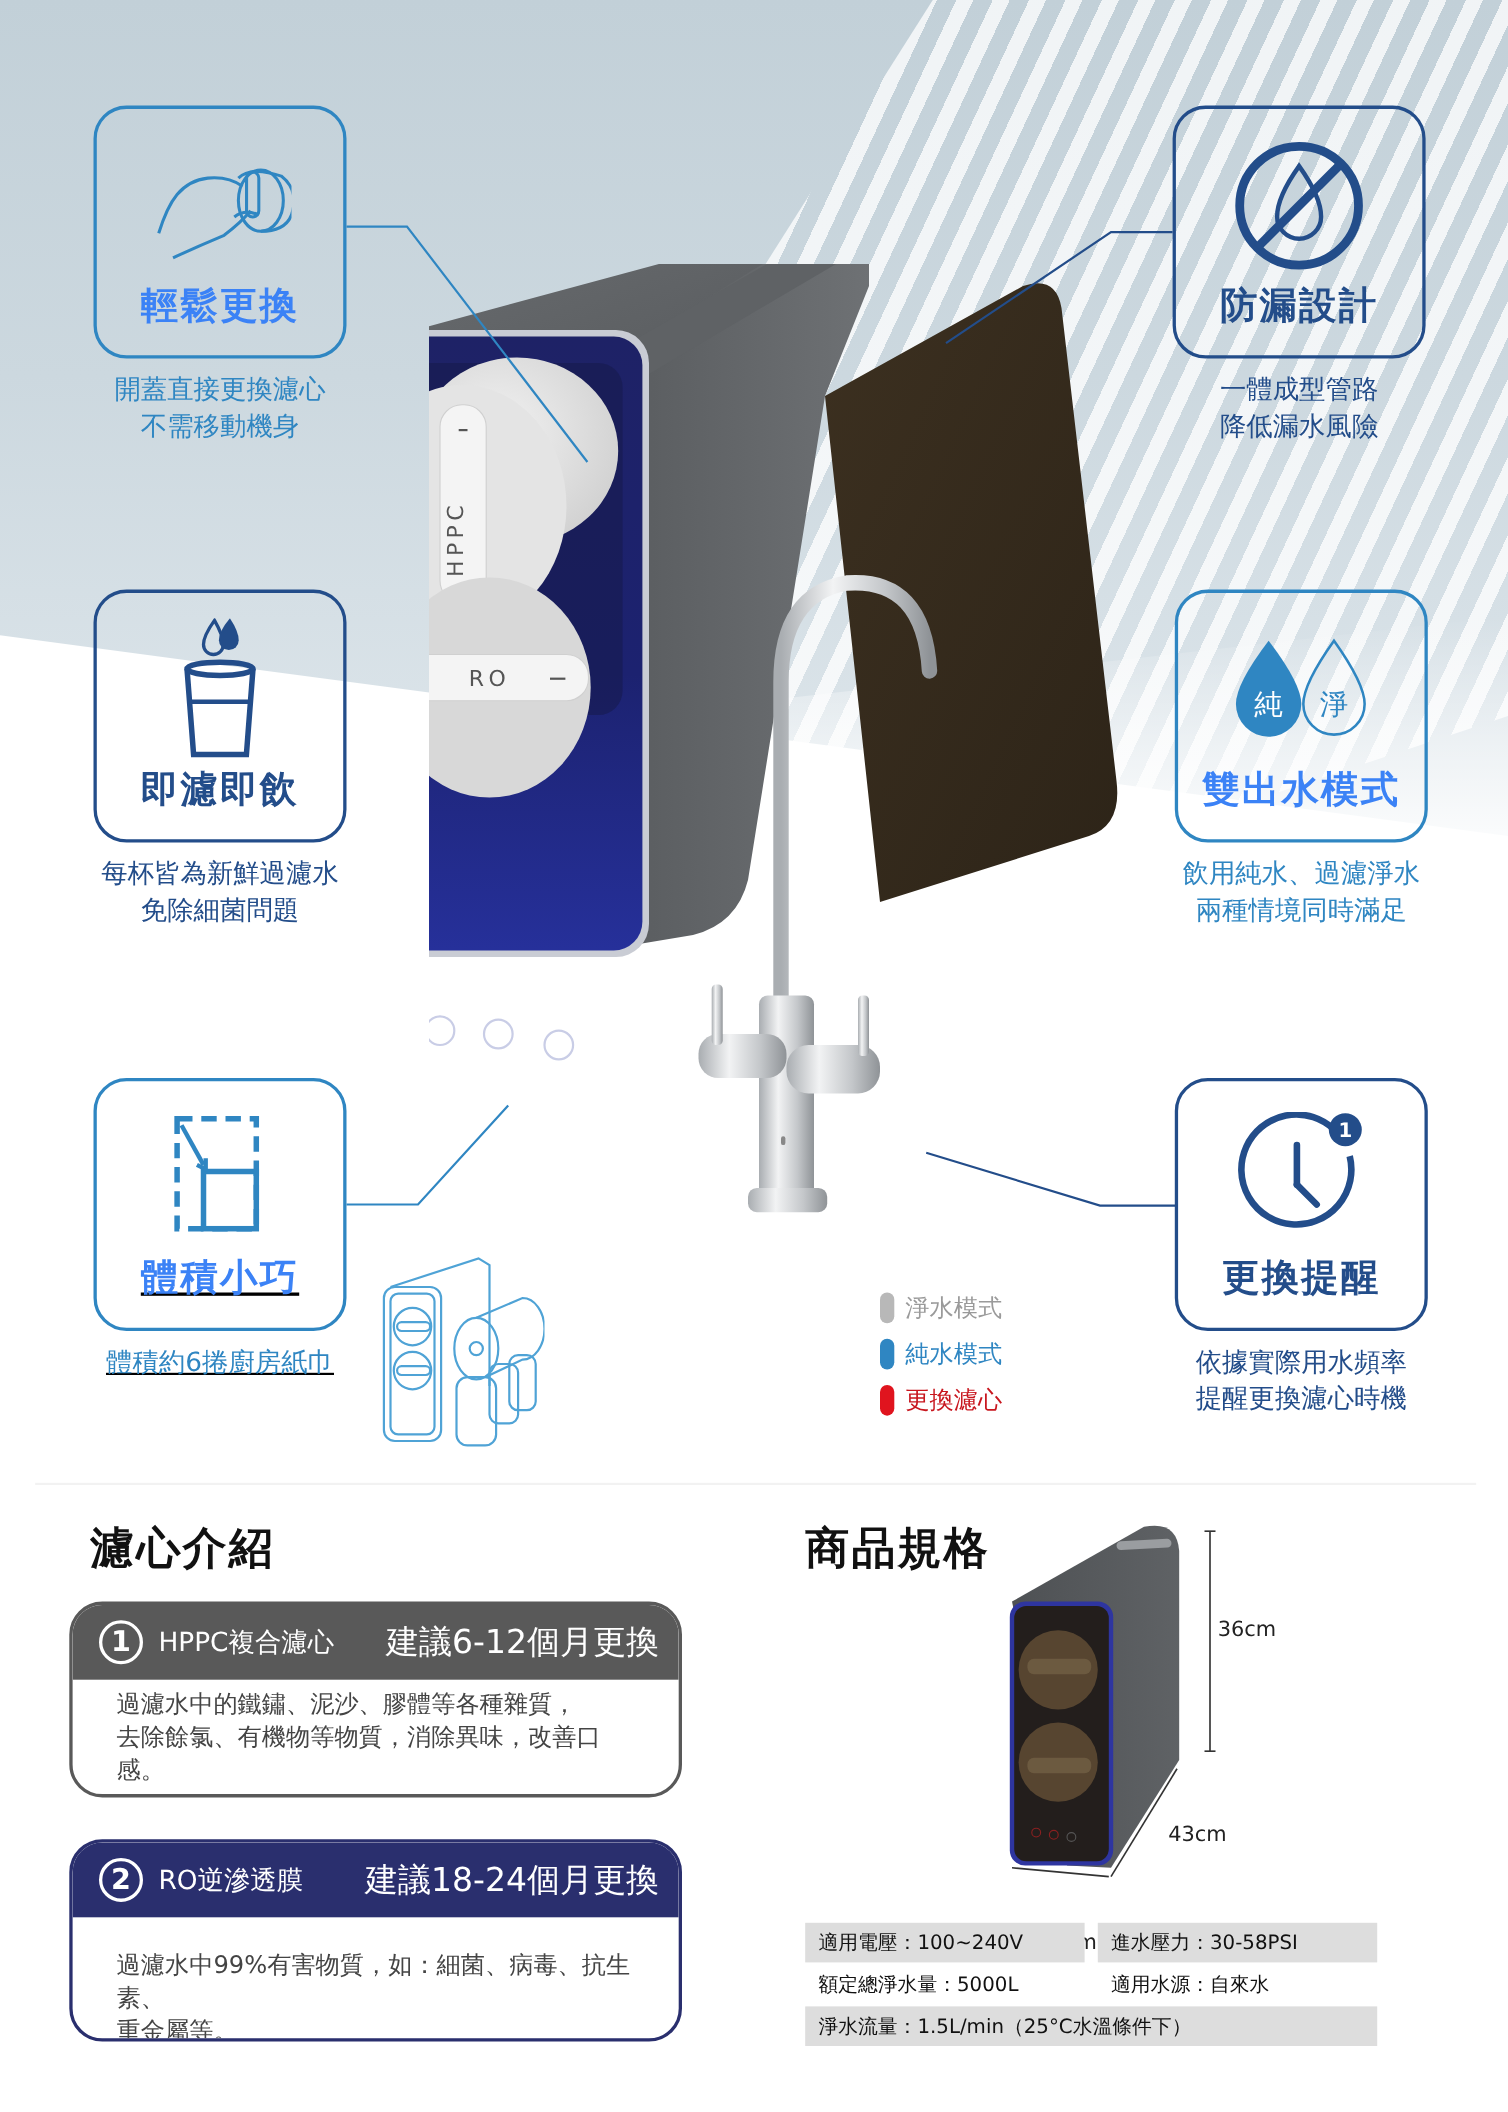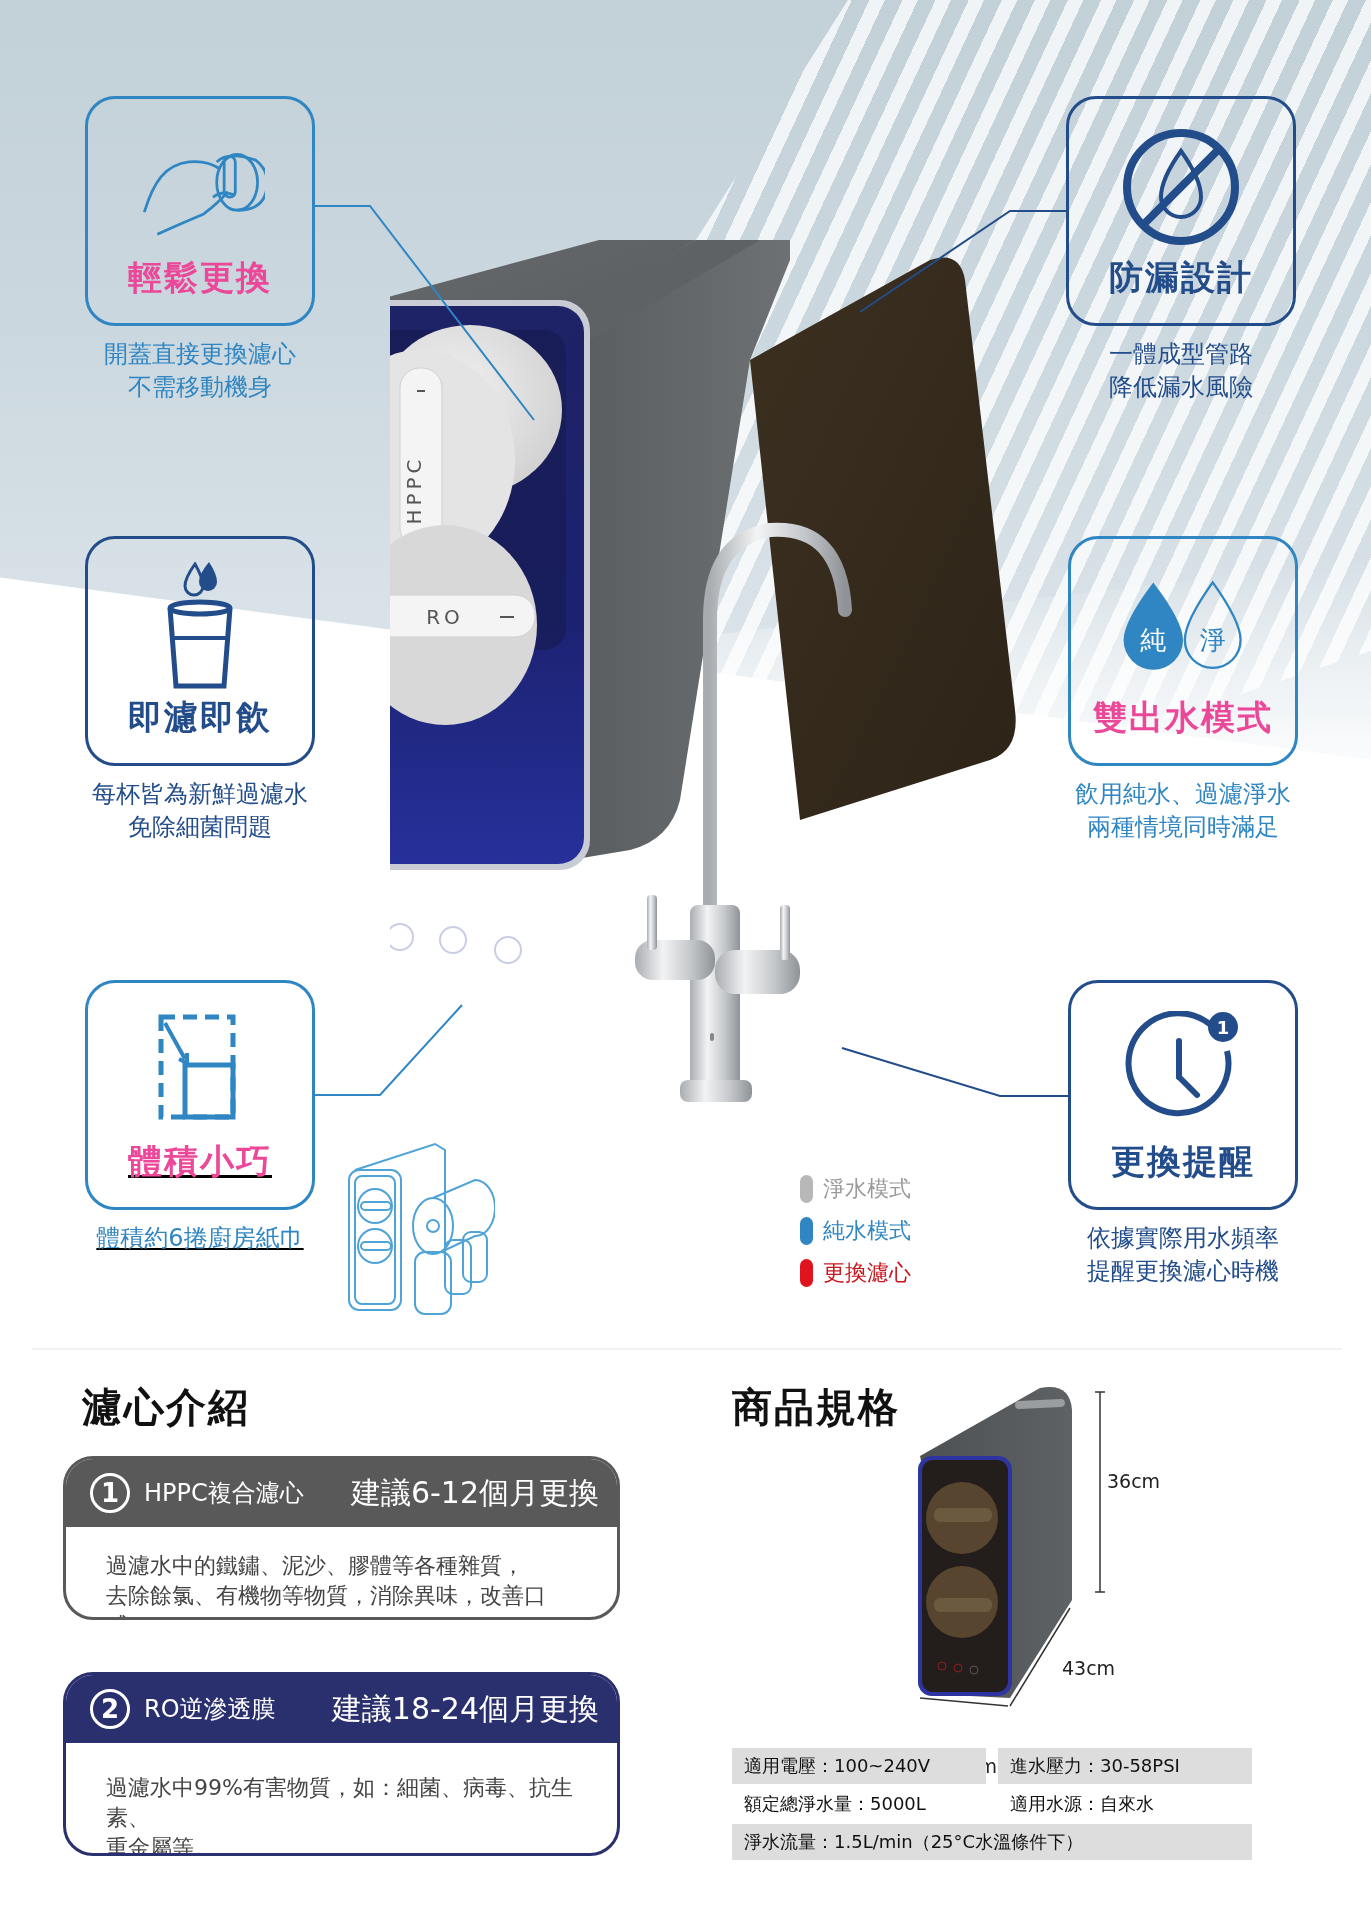--- a/index.html
+++ b/index.html
@@ -28,21 +28,21 @@
   
   .feature { position: absolute; width: 260px; text-align: center; }
   .feature-box {
     width: 230px; height: 230px; margin: 0 auto;
     border: 3px solid #2f86c2; border-radius: 30px;
     display: flex; flex-direction: column; align-items: center; justify-content: flex-end;
     padding-bottom: 22px; background: transparent;
   }
   .feature-box.dark { border-color: #234d8a; }
   .feature-icon { width: 130px; height: 120px; margin-bottom: 8px; display: flex; align-items: center; justify-content: center; }
-  .feature-title { font-size: 34px; font-weight: bold; color: #ec4899; letter-spacing: 2px; }
+  .feature-title { font-size: 34px; font-weight: bold; color: #3b82f6; letter-spacing: 2px; }
   .feature-box.dark .feature-title { color: #234d8a; }
   .feature-desc { margin-top: 12px; font-size: 24px; line-height: 33px; color: #2f86c2; }
   .feature-desc.dark { color: #234d8a; }
 
   
   .connectors { position: absolute; left: 0; top: 0; width: 1371px; height: 1330px; pointer-events: none; }
 
   
   .product { position: absolute; left: 390px; top: 240px; width: 660px; height: 880px; }
 
@@ -312,21 +312,21 @@
 <div class="divider"></div>
 
 <div class="section-title" style="left:82px; top:1380px;">濾心介紹</div>
 
 <div class="filter-card" style="top:1456px; border-color:#595959;">
   <div class="filter-head" style="background:#595959;">
     <span class="filter-num">1</span>
     <span class="filter-name">HPPC複合濾心</span>
     <span class="filter-interval">建議6-12個月更換</span>
   </div>
-  <div class="filter-body" style="height:90px; padding-top:24px;">
+  <div class="filter-body" style="height:104px; padding-top:8px;">
     <div>過濾水中的鐵鏽、泥沙、膠體等各種雜質，</div>
     <div>去除餘氯、有機物等物質，消除異味，改善口感。</div>
   </div>
 </div>
 
 <div class="filter-card" style="top:1672px; border-color:#2a2f6e;">
   <div class="filter-head" style="background:#2a2f6e;">
     <span class="filter-num">2</span>
     <span class="filter-name">RO逆滲透膜</span>
     <span class="filter-interval">建議18-24個月更換</span>

